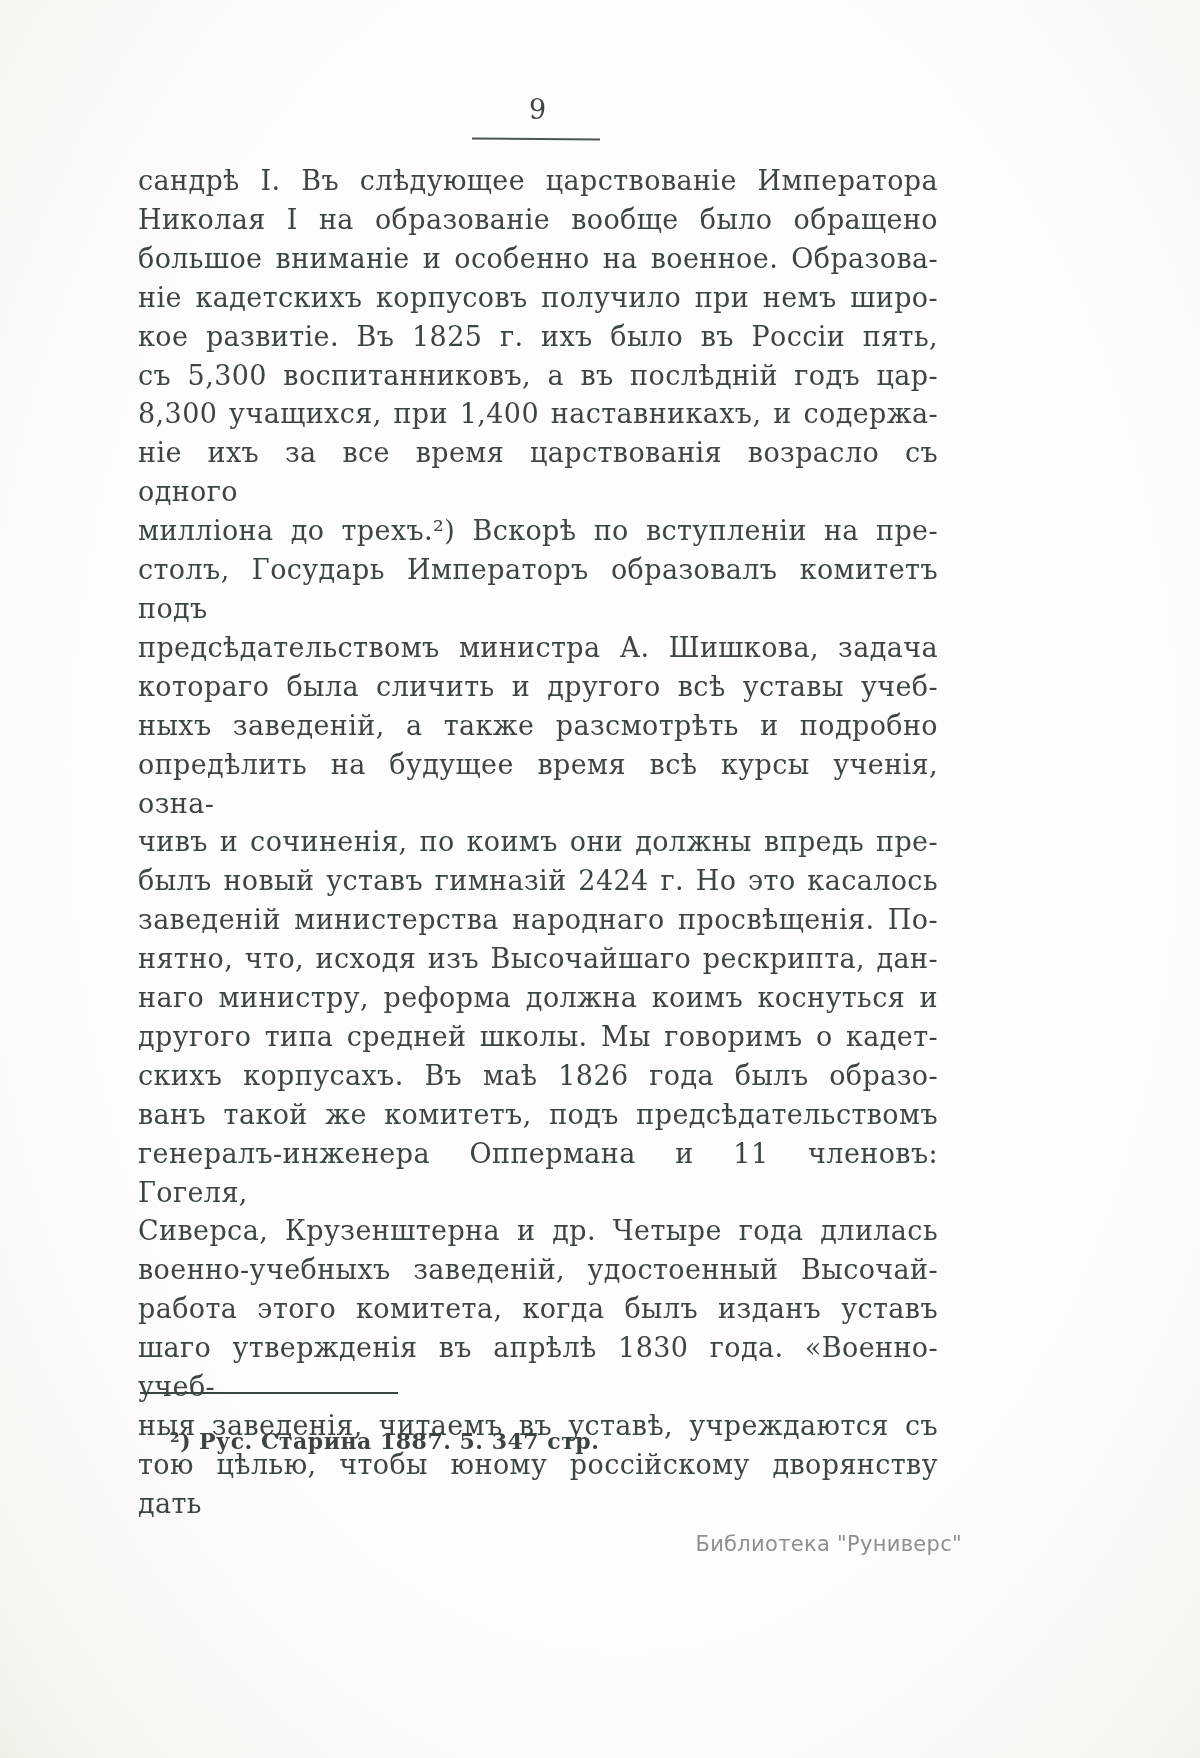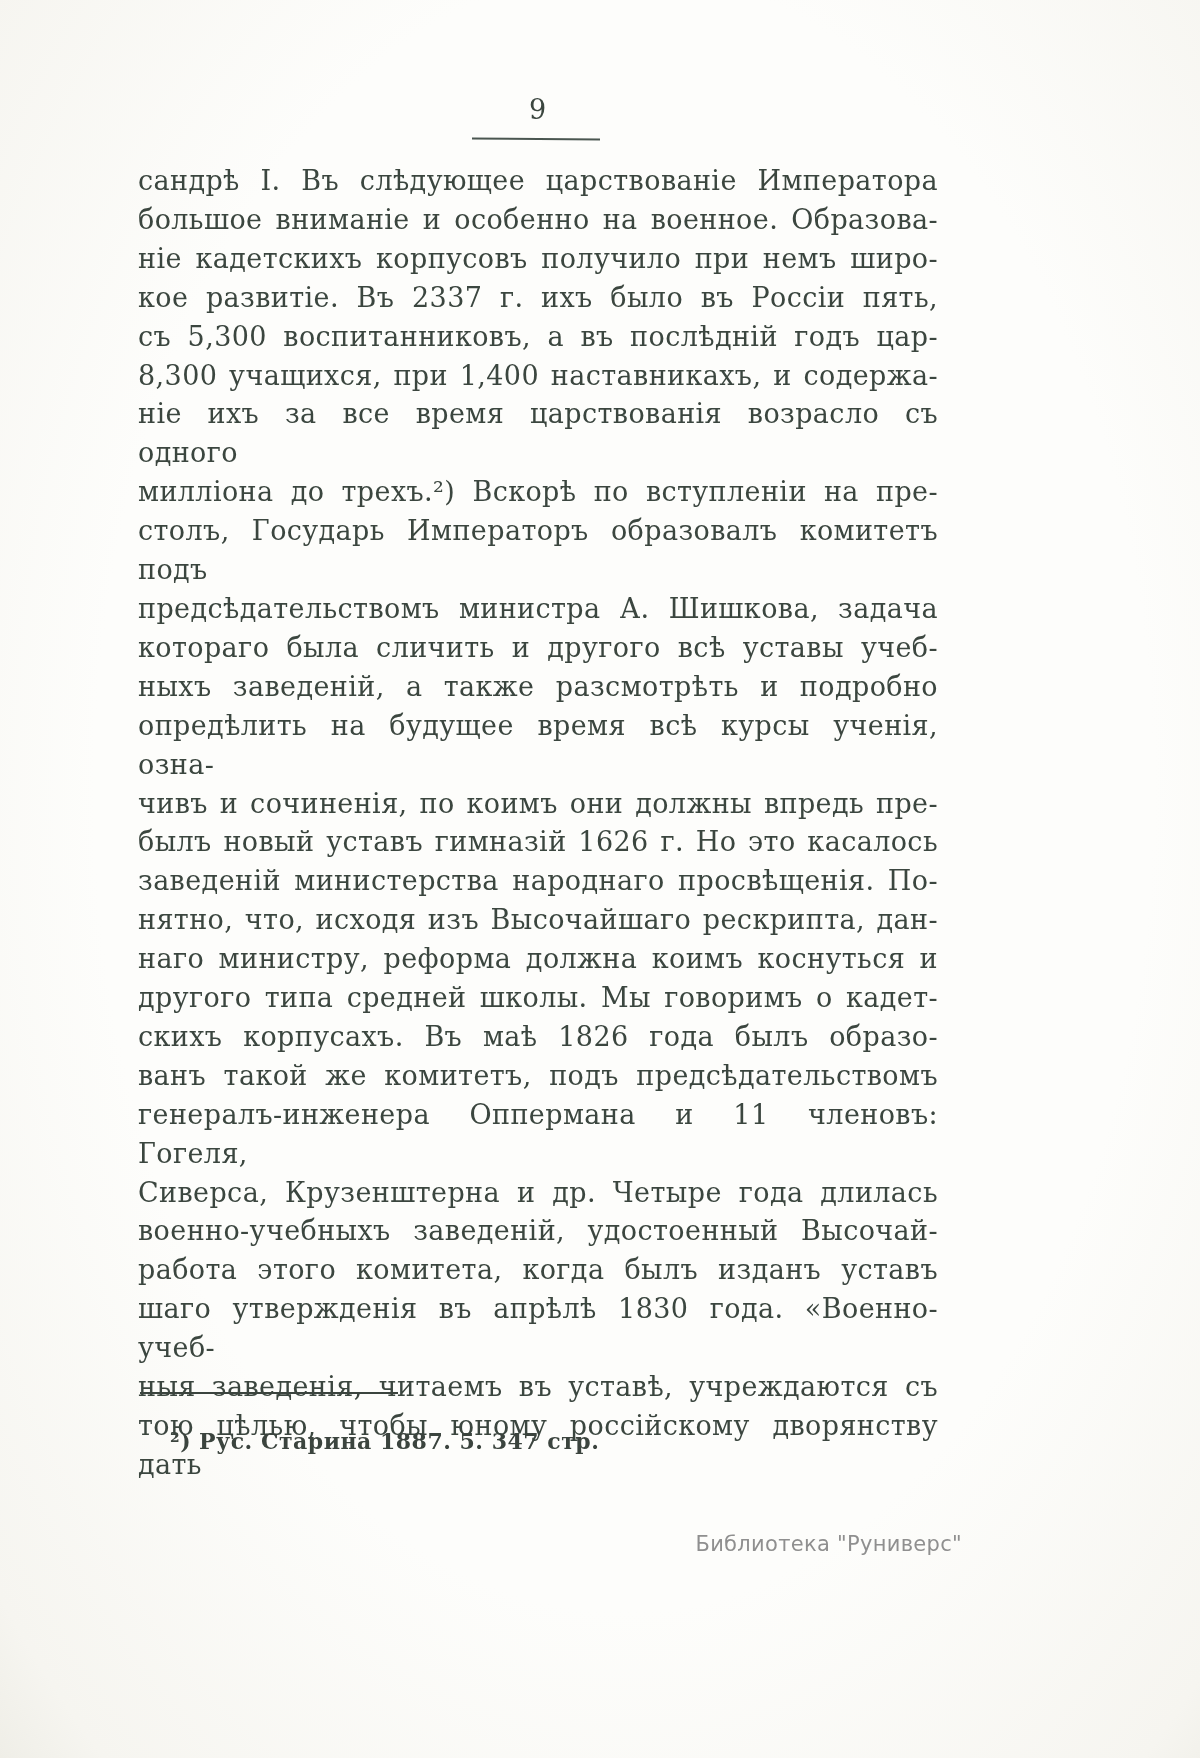--- a/index.html
+++ b/index.html
@@ -79,34 +79,35 @@
 <body>
 
 <div class="page">
 
   <div class="page-number">9</div>
 
   <div class="page-number-rule"></div>
 
   <div class="body-text" id="body-text">
       <div class="line">сандрѣ I. Въ слѣдующее царствованіе Императора</div>
+      <div class="line">Николая I на образованіе вообще было обращено</div>
       <div class="line">большое вниманіе и особенно на военное. Образова-</div>
       <div class="line">ніе кадетскихъ корпусовъ получило при немъ широ-</div>
-      <div class="line">кое развитіе. Въ 2337 г. ихъ было въ Россіи пять,</div>
+      <div class="line">кое развитіе. Въ 1825 г. ихъ было въ Россіи пять,</div>
       <div class="line">съ 5,300 воспитанниковъ, а въ послѣдній годъ цар-</div>
       <div class="line">8,300 учащихся, при 1,400 наставникахъ, и содержа-</div>
       <div class="line">ніе ихъ за все время царствованія возрасло съ одного</div>
       <div class="line">милліона до трехъ.²) Вскорѣ по вступленіи на пре-</div>
       <div class="line">столъ, Государь Императоръ образовалъ комитетъ подъ</div>
       <div class="line">предсѣдательствомъ министра А. Шишкова, задача</div>
       <div class="line">котораго была сличить и другого всѣ уставы учеб-</div>
       <div class="line">ныхъ заведеній, а также разсмотрѣть и подробно</div>
       <div class="line">опредѣлить на будущее время всѣ курсы ученія, озна-</div>
       <div class="line">чивъ и сочиненія, по коимъ они должны впредь пре-</div>
-      <div class="line">былъ новый уставъ гимназій 1626 г. Но это касалось</div>
+      <div class="line">былъ новый уставъ гимназій 2424 г. Но это касалось</div>
       <div class="line">заведеній министерства народнаго просвѣщенія. По-</div>
       <div class="line">нятно, что, исходя изъ Высочайшаго рескрипта, дан-</div>
       <div class="line">наго министру, реформа должна коимъ коснуться и</div>
       <div class="line">другого типа средней школы. Мы говоримъ о кадет-</div>
       <div class="line">скихъ корпусахъ. Въ маѣ 1826 года былъ образо-</div>
       <div class="line">ванъ такой же комитетъ, подъ предсѣдательствомъ</div>
       <div class="line">генералъ-инженера Оппермана и 11 членовъ: Гогеля,</div>
       <div class="line">Сиверса, Крузенштерна и др. Четыре года длилась</div>
       <div class="line">военно-учебныхъ заведеній, удостоенный Высочай-</div>
       <div class="line">работа этого комитета, когда былъ изданъ уставъ</div>

